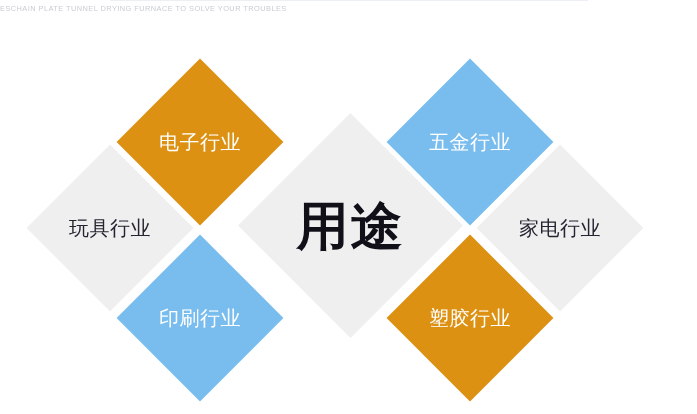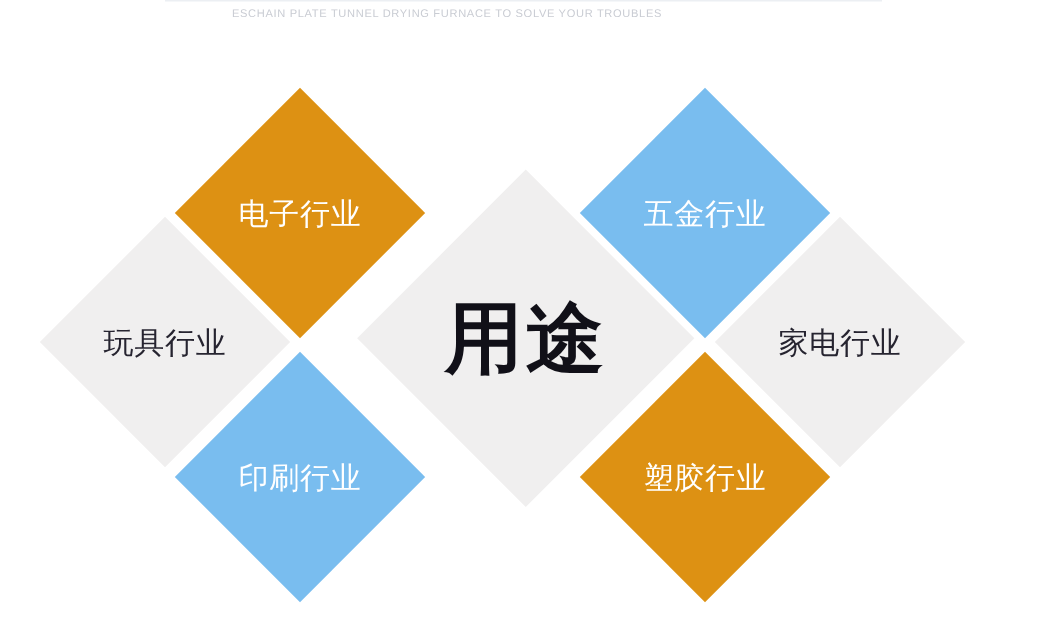--- a/index.html
+++ b/index.html
@@ -29,21 +29,21 @@
     height: 1px;
     background: #eceff3;
   }
 
   
   .tagline {
     position: absolute;
     left: 0;
     top: 4px;
     width: 596px;
-    text-align: center;
+    text-align: left;
     font-size: 7.4px;
     letter-spacing: 0.45px;
     color: #c9ccd3;
     font-family: "Liberation Sans", "DejaVu Sans", sans-serif;
     white-space: nowrap;
     -webkit-font-smoothing: antialiased;
   }
 
   
   .diamond {

